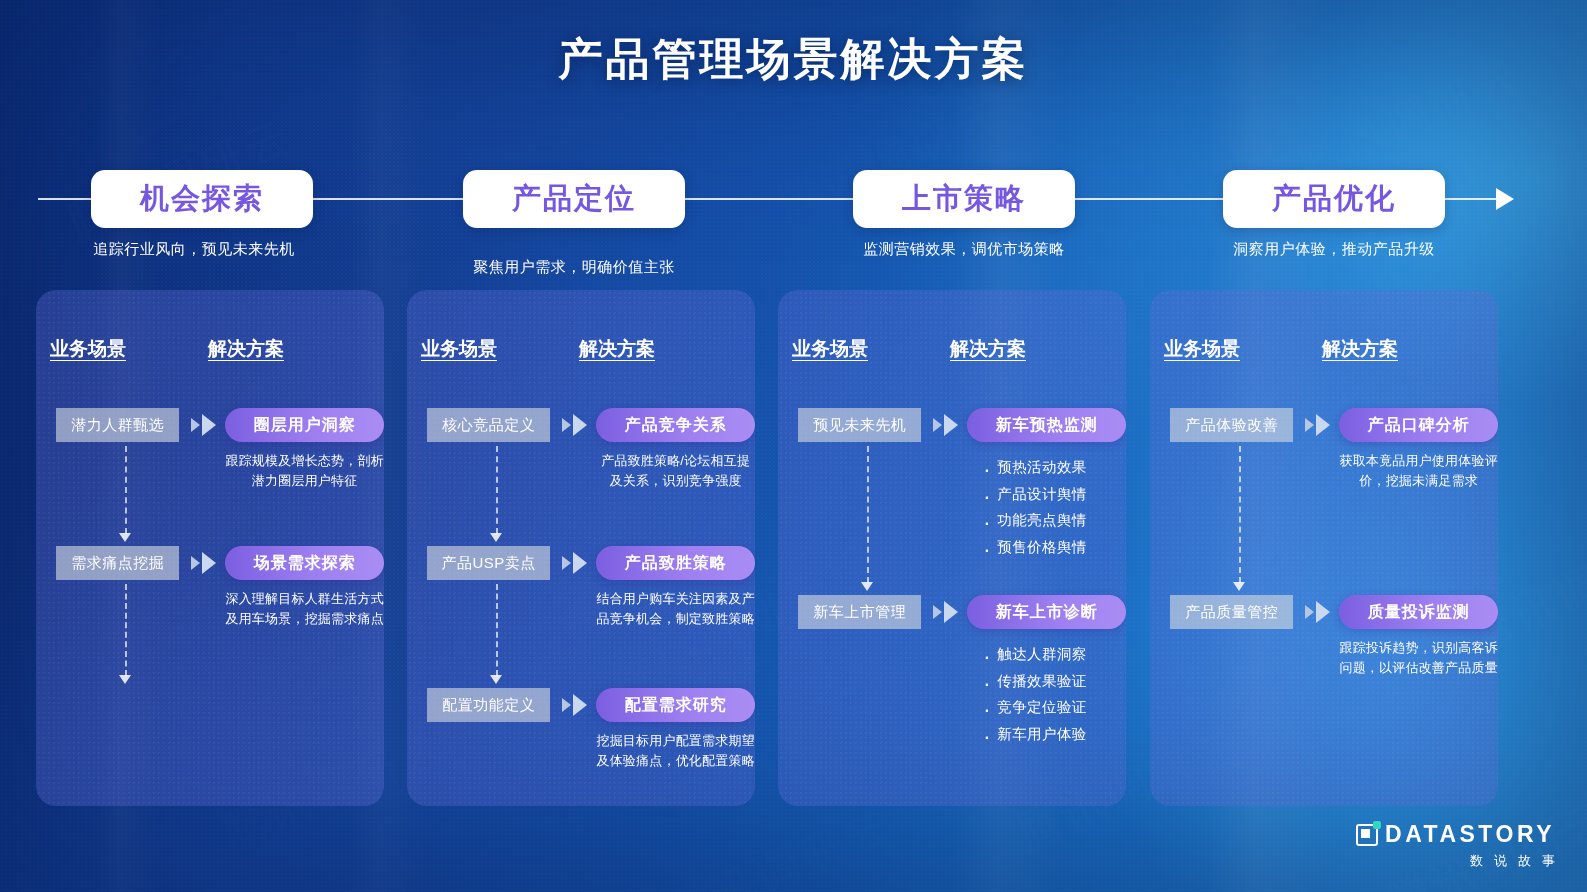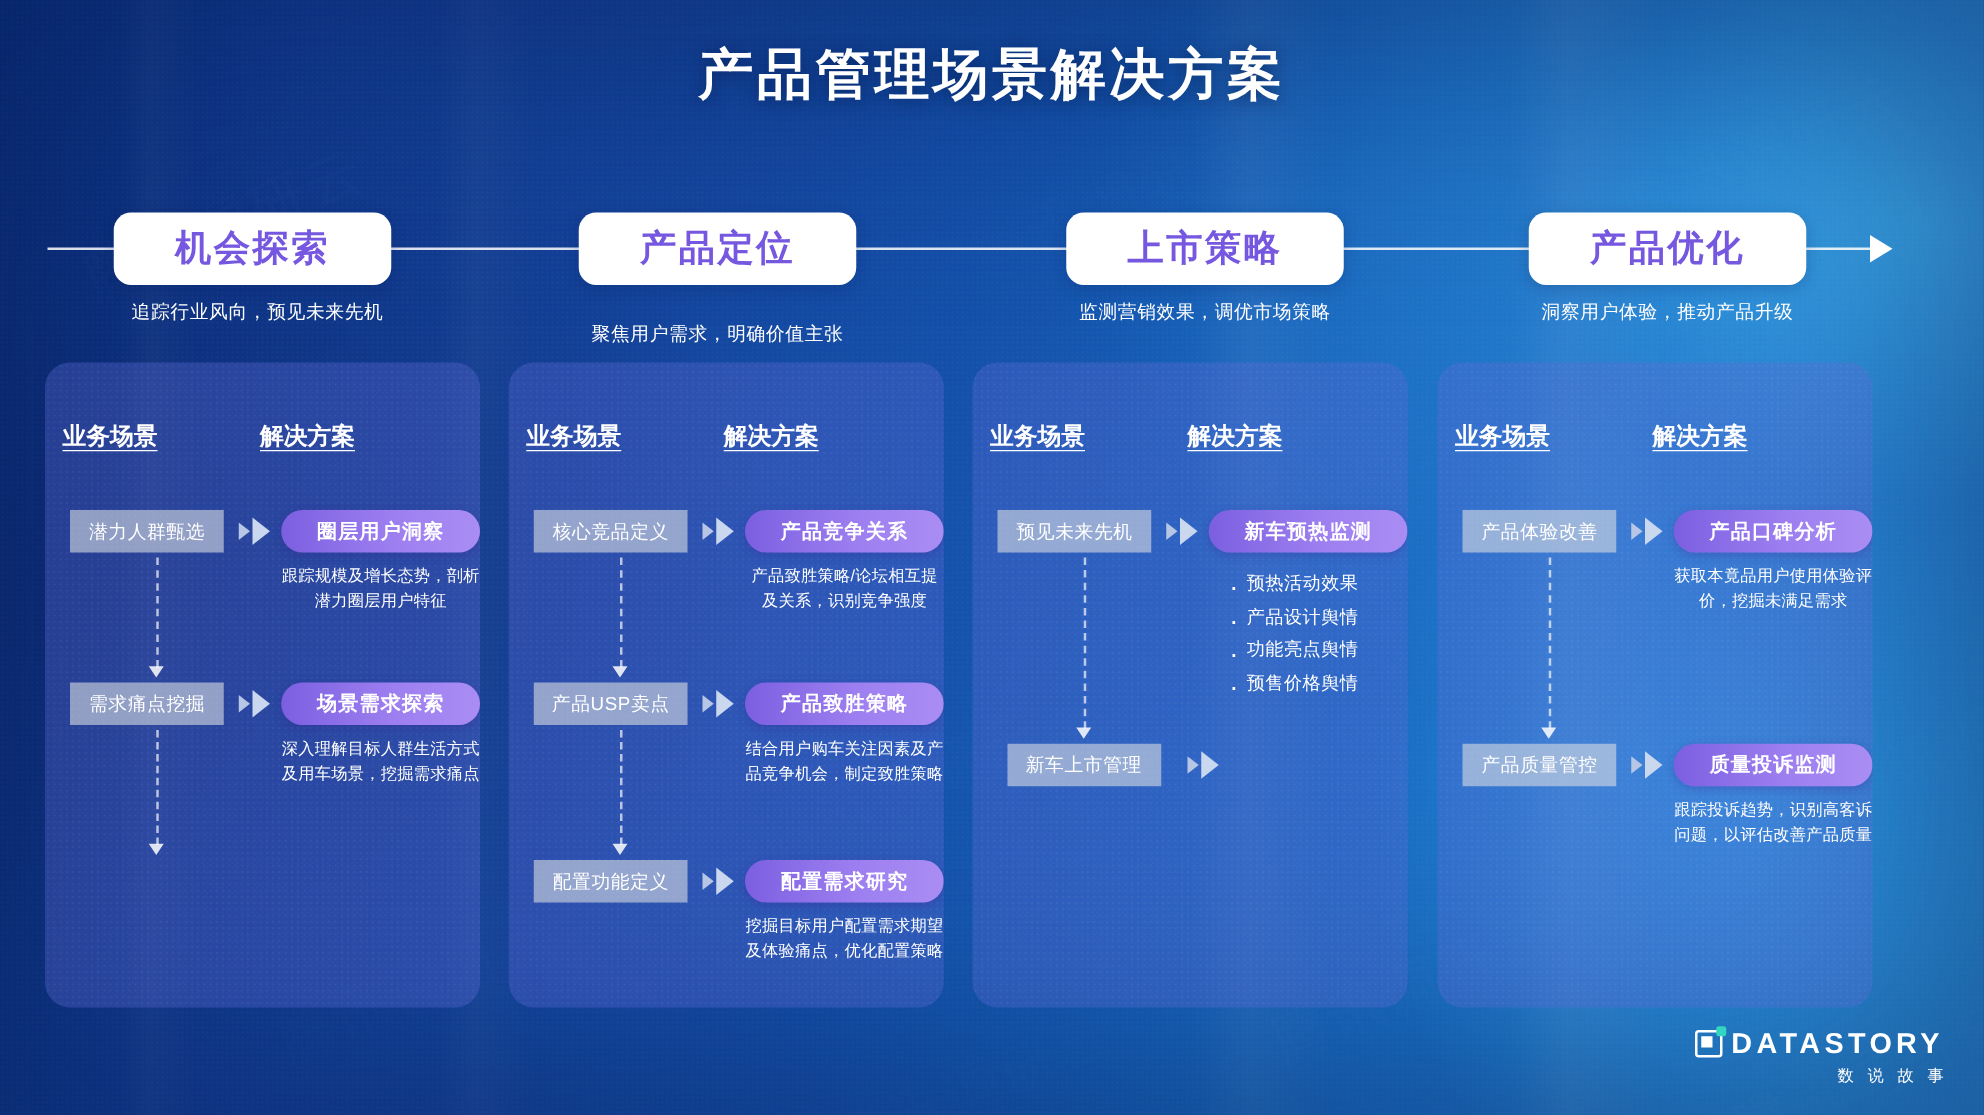--- a/index.html
+++ b/index.html
@@ -222,21 +222,21 @@
 
 <div id="timeline">
   <div id="tl-line"></div>
   <div id="tl-arrow"></div>
 </div>
 
 <div id="stage-pills">
     <div class="stage-pill" style="left: 91px; top: 170px;">
       <span>机会探索</span>
     </div>
-    <div class="stage-sub" style="left: 56px; top: 240px;">追踪行业风向，预见未来先机</div>
+    <div class="stage-sub" style="left: 44px; top: 240px;">追踪行业风向，预见未来先机</div>
     <div class="stage-pill" style="left: 463px; top: 170px;">
       <span>产品定位</span>
     </div>
     <div class="stage-sub" style="left: 424px; top: 258px;">聚焦用户需求，明确价值主张</div>
     <div class="stage-pill" style="left: 853px; top: 170px;">
       <span>上市策略</span>
     </div>
     <div class="stage-sub" style="left: 814px; top: 240px;">监测营销效果，调优市场策略</div>
     <div class="stage-pill" style="left: 1223px; top: 170px;">
       <span>产品优化</span>
@@ -376,20 +376,29 @@
         <div class="conn-head" style="left: 83px; top: 292px;"></div>
         <div class="row" style="top: 305px;">
           <div class="row-inner">
             <div class="scn-wrap">
               <div class="scn">新车上市管理</div>
             </div>
             <div class="arrow-wrap">
               <div class="tri-s"></div>
               <div class="tri-l"></div>
             </div>
+            <div class="sol-wrap">
+              <div class="sol-pill">新车上市诊断</div>
+              <ul class="sol-bullets">
+                <li>触达人群洞察</li>
+                <li>传播效果验证</li>
+                <li>竞争定位验证</li>
+                <li>新车用户体验</li>
+              </ul>
+            </div>
           </div>
         </div>
       </div>
     </div>
     <div class="card" style="left: 1150px;">
       <div class="dots"></div>
       <div class="card-body">
         <div class="col-heads">
           <div class="h h-scn">业务场景</div>
           <div class="h h-sol">解决方案</div>

